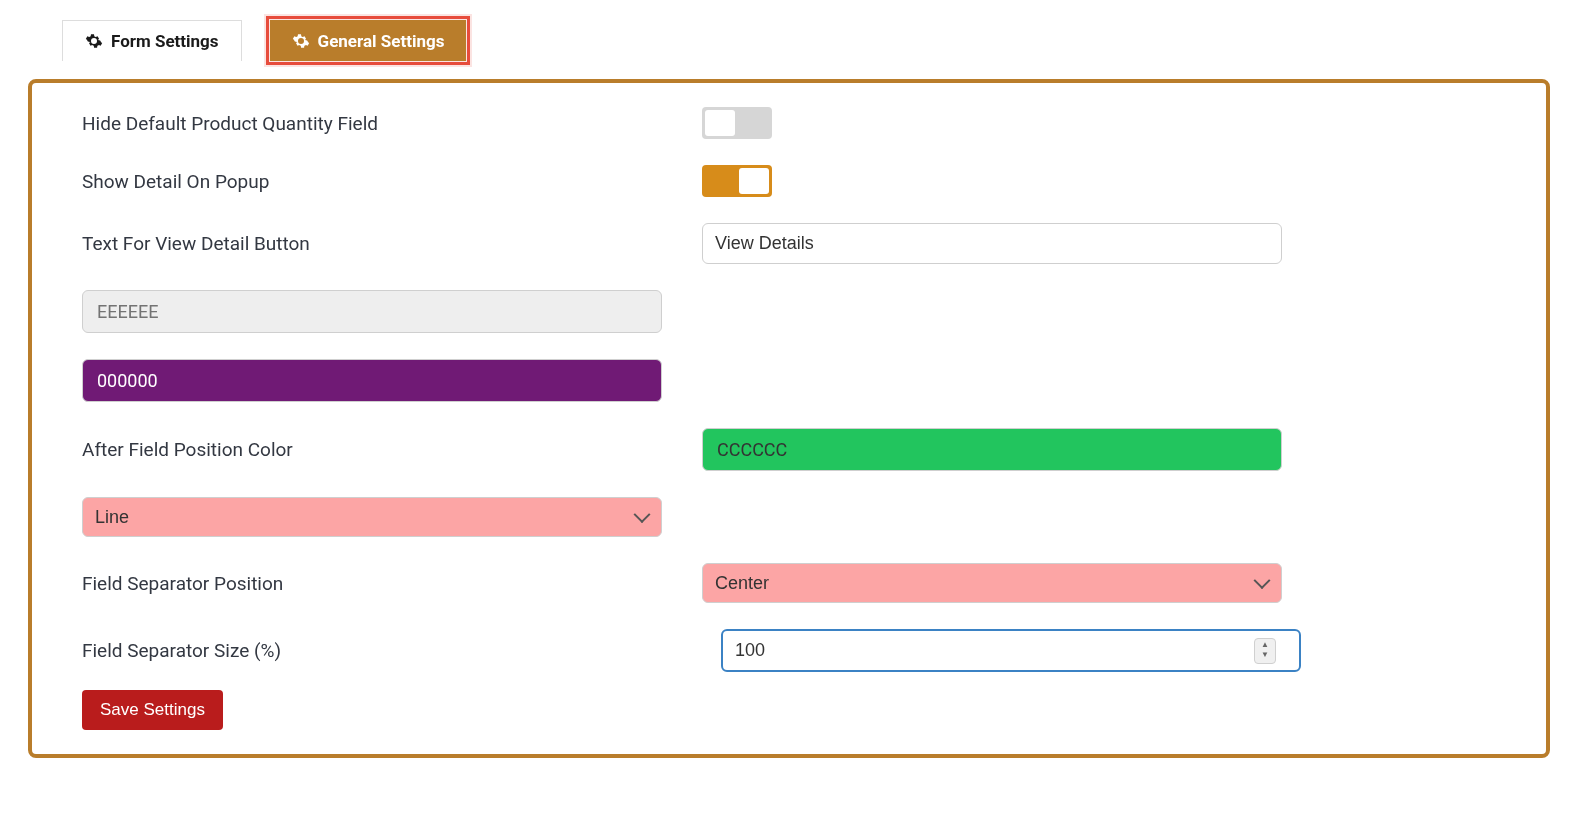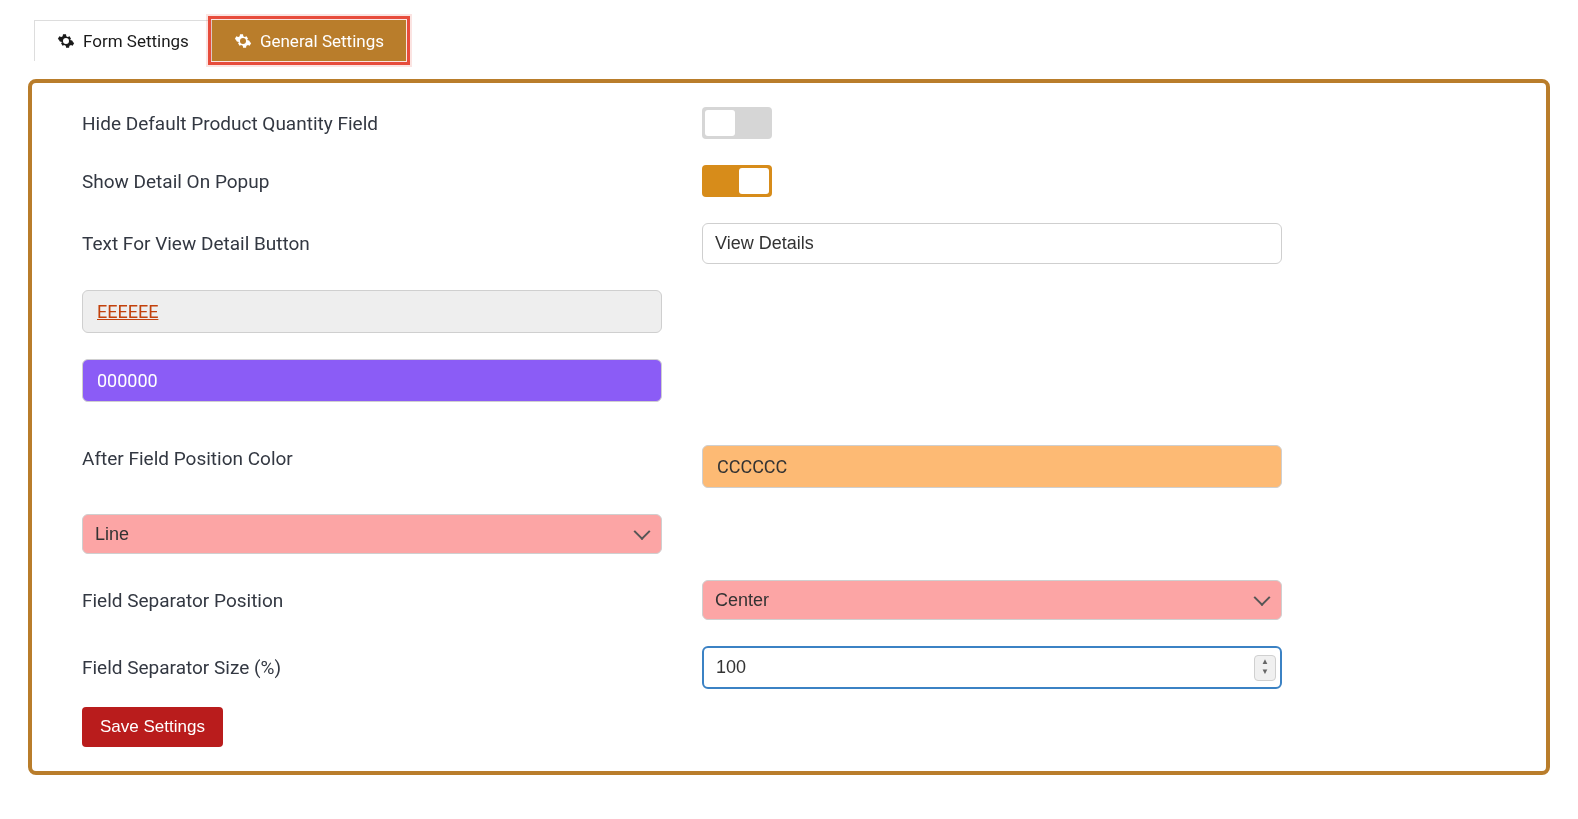--- a/index.html
+++ b/index.html
@@ -14,27 +14,28 @@
     gap: 0;
     margin-bottom: 0;
     padding-left: 6px;
   }
   .tab {
     display: inline-flex;
     align-items: center;
     gap: 8px;
     padding: 10px 22px;
     font-size: 17px;
-    font-weight: 400;
+    font-weight: 700;
     border: 1px solid #ddd;
     border-bottom: none;
     background: #fff;
     color: #1a1a1a;
     cursor: pointer;
     position: relative;
+    margin-left: 28px;
   }
   .tab.active {
     background: #b97d2b;
     color: #fff;
     border: none;
   }
   .tab.highlight-box {
     outline: 3px solid #e74c3c;
     outline-offset: 1px;
     box-shadow: 0 0 0 6px rgba(231,76,60,0.15);
@@ -96,23 +97,23 @@
   
   .color-field {
     width: 580px;
     max-width: 100%;
     font-size: 18px;
     padding: 10px 14px;
     border: 1px solid #cfcfcf;
     border-radius: 6px;
     cursor: pointer;
   }
-  .cf-eeeeee { background: #eeeeee; color: #c2410c; text-decoration: underline; }
-  .cf-000000 { background: #8b5cf6; color: #fff; }
-  .cf-cccccc { background: #fdba74; color: #333; margin-top: 17px; }
+  .cf-eeeeee { background: #eeeeee; color: #737373; }
+  .cf-000000 { background: #701a75; color: #fff; }
+  .cf-cccccc { background: #22c55e; color: #333; }
   
   .select-wrap {
     width: 580px;
     max-width: 100%;
     position: relative;
   }
   .select-wrap select {
     width: 100%;
     font-size: 18px;
     padding: 9px 36px 9px 12px;
@@ -142,20 +143,21 @@
     max-width: 100%;
     position: relative;
   }
   .number-wrap input {
     width: 100%;
     font-size: 18px;
     padding: 9px 40px 9px 12px;
     border: 2px solid #3b82c4;
     border-radius: 6px;
     color: #333;
+    margin-left: 19px;
   }
   .spinner {
     position: absolute;
     right: 6px;
     top: 50%;
     transform: translateY(-50%);
     width: 22px;
     height: 26px;
     background: #f0f0f0;
     border: 1px solid #d0d0d0;

